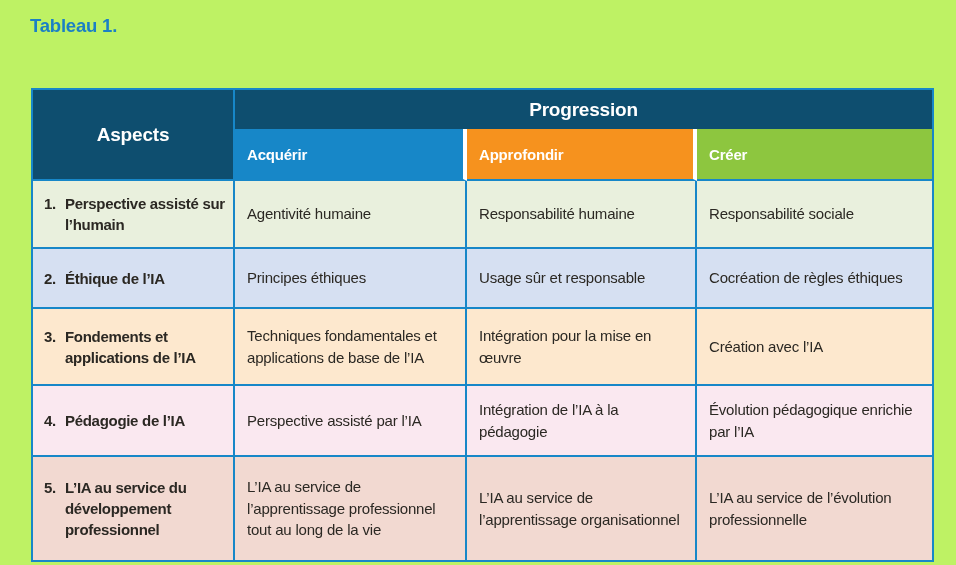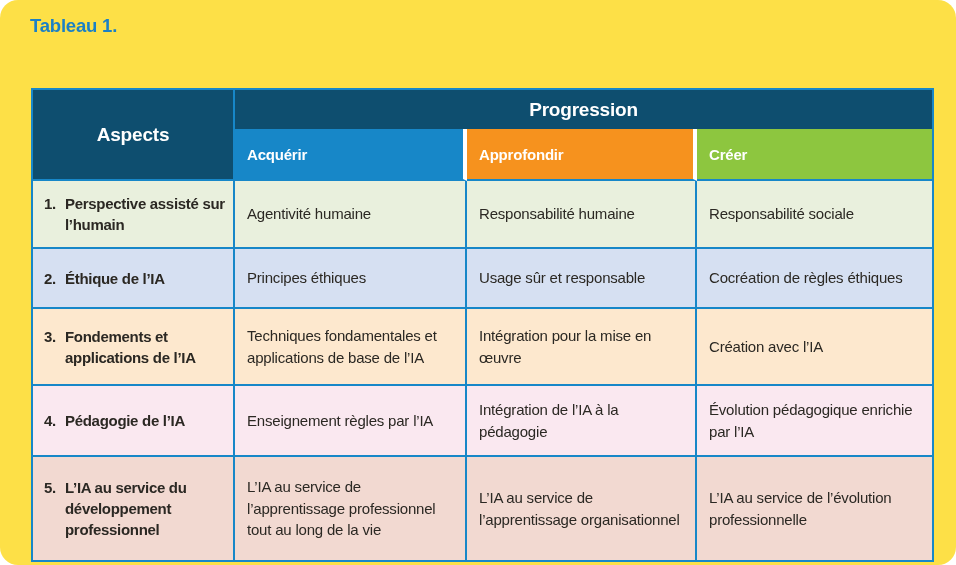--- a/index.html
+++ b/index.html
@@ -3,21 +3,21 @@
 <meta charset="utf-8">
 <style>
   * { box-sizing: border-box; margin: 0; padding: 0; }
   html, body { background: #ffffff; }
   body {
     width: 956px; height: 565px;
     font-family: "Liberation Sans", sans-serif;
     position: relative;
     overflow: hidden;
   }
-  .page { position: absolute; inset: 0; background: #fde047; border-radius: 18px; }
+  .page { position: absolute; inset: 0; background: #bef264; }
 
   
   .title {
     position: absolute; left: 30px; top: 12px; width: 906px;
     display: flex;
     color: var(--title-blue);
     font-weight: bold;
     font-size: 18.5px;
     line-height: 1.55;
     letter-spacing: -0.2px;
@@ -153,21 +153,21 @@
     <td class="body-cell">Création avec l’IA</td>
   </tr>
 
   <tr style="background: rgb(250, 232, 240);">
     <th class="aspect-cell">
       <div class="aspect-inner">
         <span class="aspect-num">4.</span>
         <span class="aspect-text">Pédagogie de l’IA</span>
       </div>
     </th>
-    <td class="body-cell">Enseignement règles par l’IA</td>
+    <td class="body-cell">Perspective assisté par l’IA</td>
     <td class="body-cell">Intégration de l’IA à la pédagogie</td>
     <td class="body-cell">Évolution pédagogique enrichie par l’IA</td>
   </tr>
 
   <tr style="background: rgb(242, 217, 209);">
     <th class="aspect-cell">
       <div class="aspect-inner">
         <span class="aspect-num">5.</span>
         <span class="aspect-text">L’IA au service du développement professionnel</span>
       </div>

